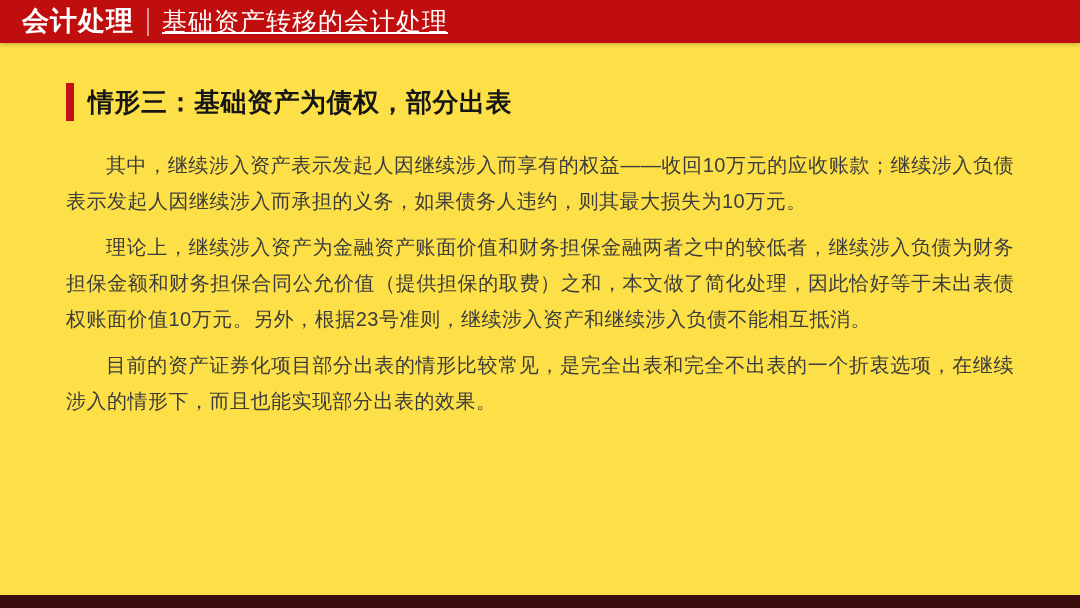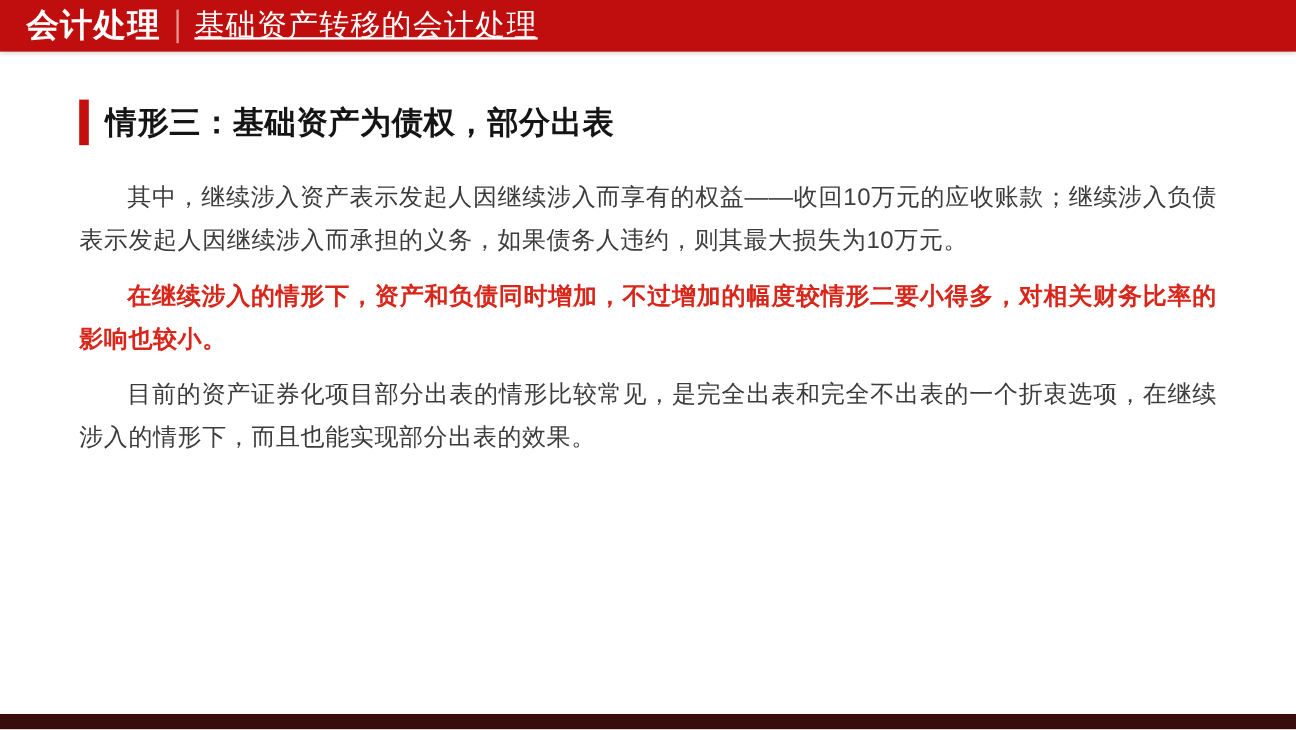--- a/index.html
+++ b/index.html
@@ -1,20 +1,20 @@
 <!DOCTYPE html>
 <html lang="zh"><head>
 <meta charset="utf-8">
 <style>
   html, body { margin: 0; padding: 0; background: #e8e8e8; }
   .slide {
     position: relative;
     width: 1080px;
     height: 608px;
-    background: #ffffff;
+    background: #fde047;
     overflow: hidden;
     font-family: "Liberation Sans", "DejaVu Sans", sans-serif;
   }
 
   
   .topbar {
     height: 43px;
     background: var(--header-bar, #c00d0d);
     display: flex;
     align-items: center;
@@ -104,22 +104,22 @@
 
   <main class="content">
 
     <div class="section-heading">
       <span class="accent-bar"></span>
       <h1 class="section-title">情形三：基础资产为债权，部分出表</h1>
     </div>
 
     <p class="body">其中，继续涉入资产表示发起人因继续涉入而享有的权益——收回10万元的应收账款；继续涉入负债表示发起人因继续涉入而承担的义务，如果债务人违约，则其最大损失为10万元。</p>
 
+    <p class="body">理论上，继续涉入资产为金融资产账面价值和财务担保金融两者之中的较低者，继续涉入负债为财务担保金额和财务担保合同公允价值（提供担保的取费）之和，本文做了简化处理，因此恰好等于未出表债权账面价值10万元。另外，根据23号准则，继续涉入资产和继续涉入负债不能相互抵消。</p>
 
-    <p class="body emphasis">在继续涉入的情形下，资产和负债同时增加，不过增加的幅度较情形二要小得多，对相关财务比率的影响也较小。</p>
 
     <p class="body">目前的资产证券化项目部分出表的情形比较常见，是完全出表和完全不出表的一个折衷选项，在继续涉入的情形下，而且也能实现部分出表的效果。</p>
 
   </main>
 
   <footer class="bottombar"></footer>
 
 </div>
 
 </body></html>

